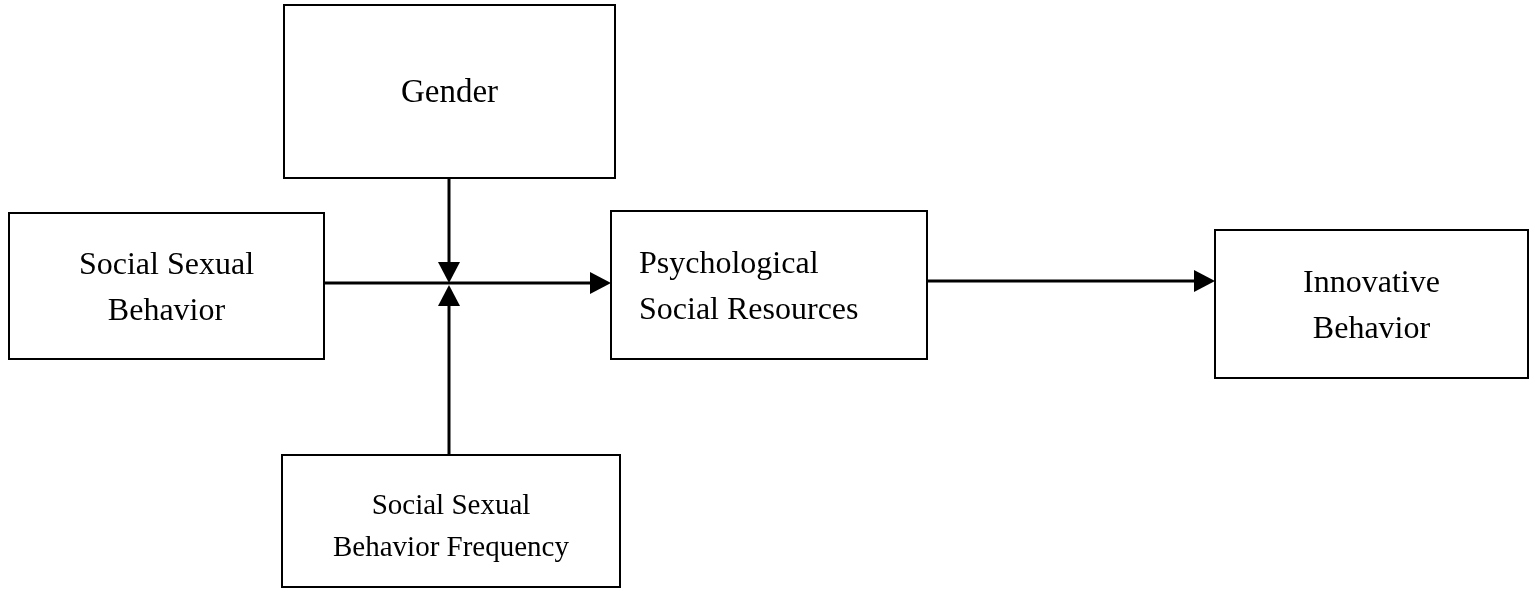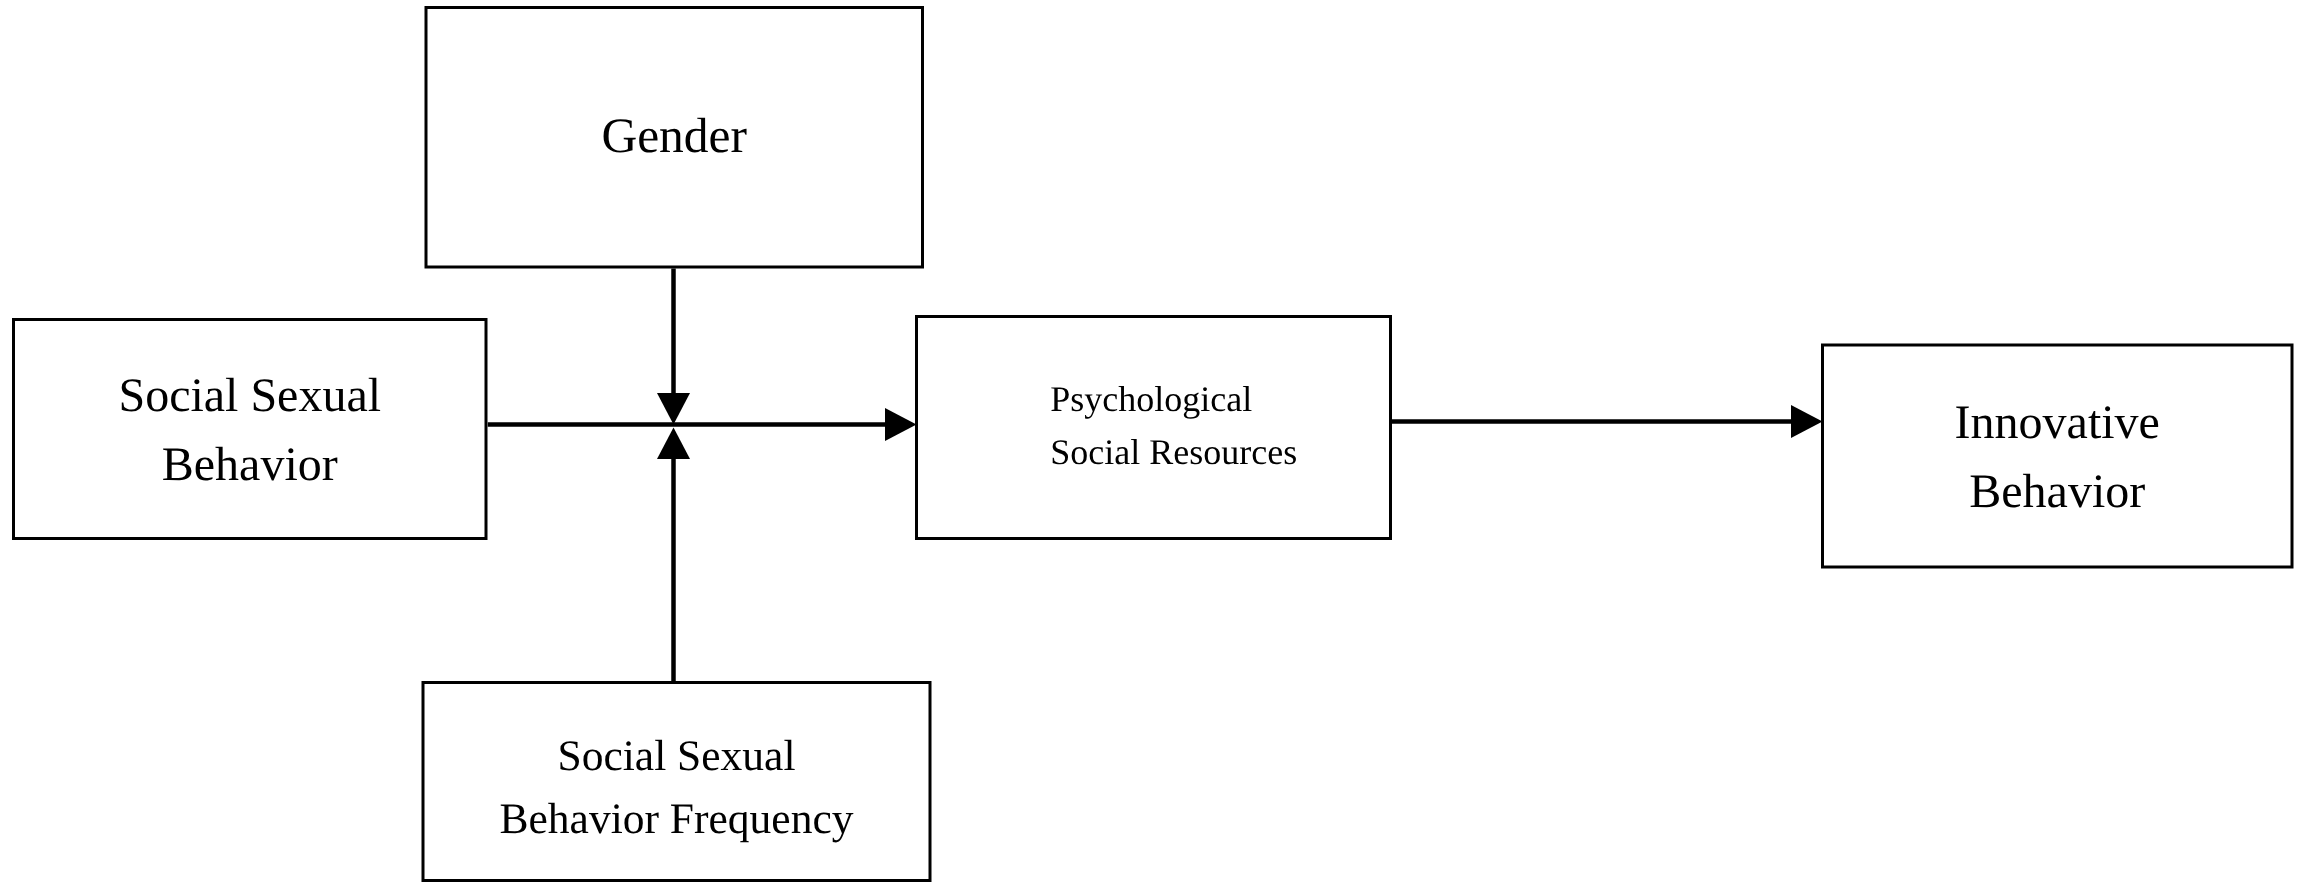--- a/index.html
+++ b/index.html
@@ -41,22 +41,22 @@
     justify-content: center;
     text-align: center;
   }
   .box .label {
     white-space: pre-line;
     line-height: 1.45;
     display: block;
   }
   #box-gender            { left: 283px;  top: 4px;   width: 333px; height: 175px; font-size: 33px; }
   #box-ssb               { left: 8px;    top: 212px; width: 317px; height: 148px; font-size: 32px; }
-  #box-psr               { left: 610px;  top: 210px; width: 318px; height: 150px; font-size: 24px;
-                           justify-content: center; text-align: left; padding-left: 27px; font-family: Liberation Serif, serif; }
+  #box-psr               { left: 610px;  top: 210px; width: 318px; height: 150px; font-size: 32px;
+                           justify-content: flex-start; text-align: left; padding-left: 27px; font-family: Liberation Serif, serif; }
   #box-ib                { left: 1214px; top: 205px; width: 315px; height: 150px; font-size: 32px; margin-top: 24px; }
   #box-ssbf              { left: 281px;  top: 454px; width: 340px; height: 134px; font-size: 29px;
                            padding-top: 8px; }
 </style>
 </head>
 <body>
 
 <div class="canvas">
 
   <svg class="connectors" viewBox="0 0 1535 594" xmlns="http://www.w3.org/2000/svg" aria-hidden="true">

